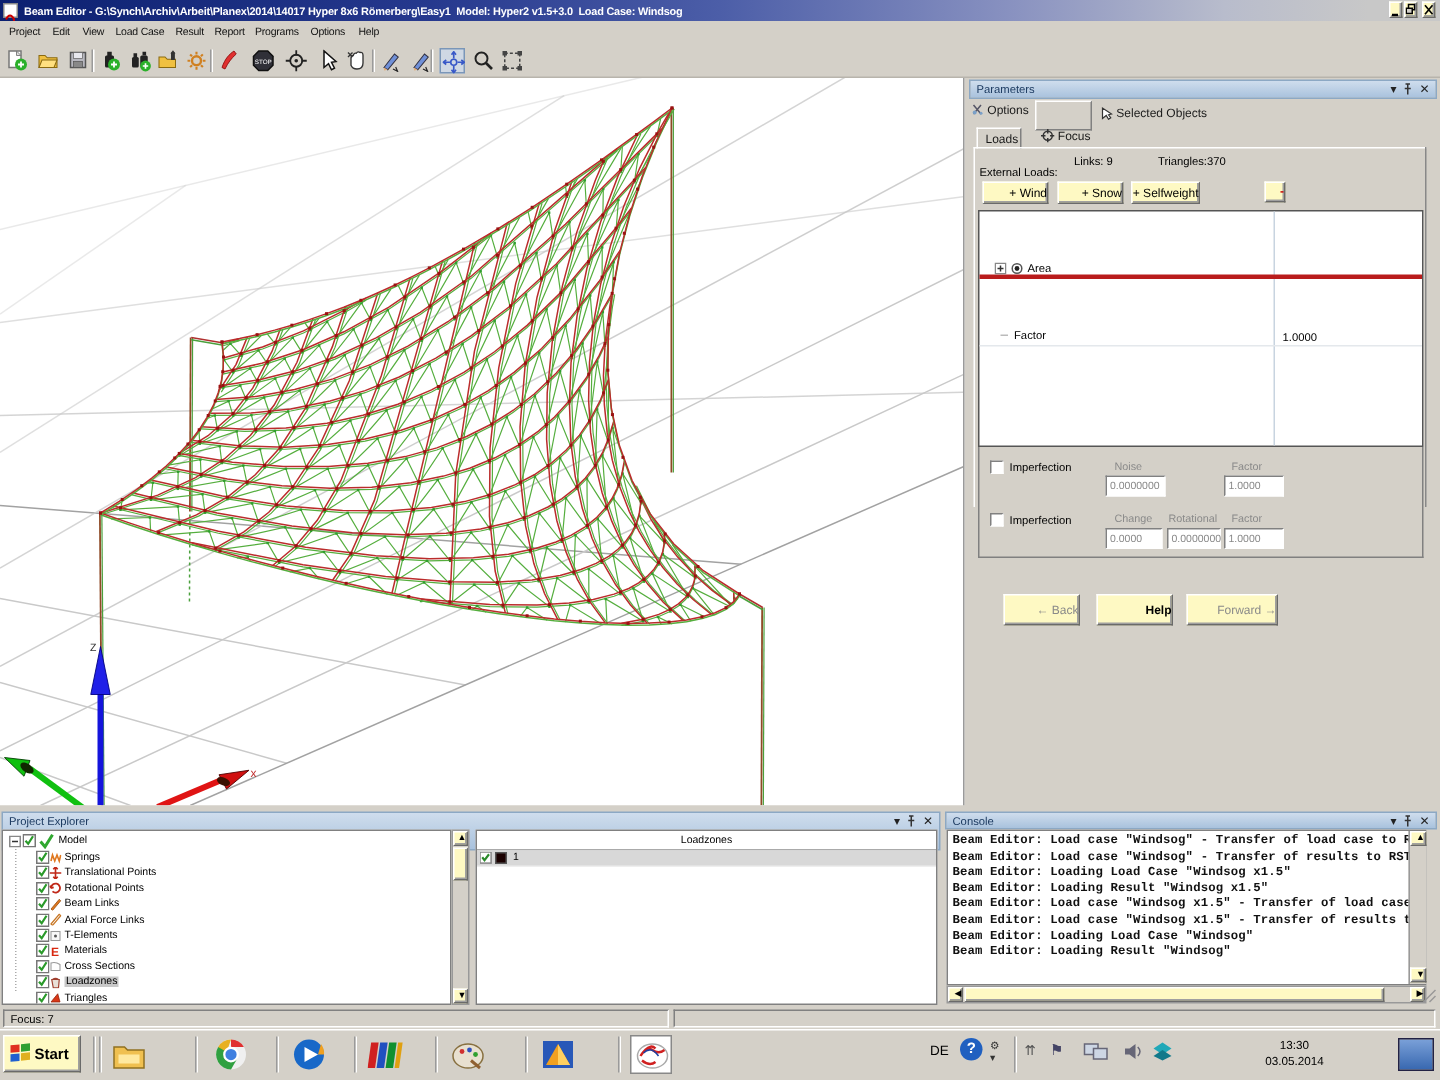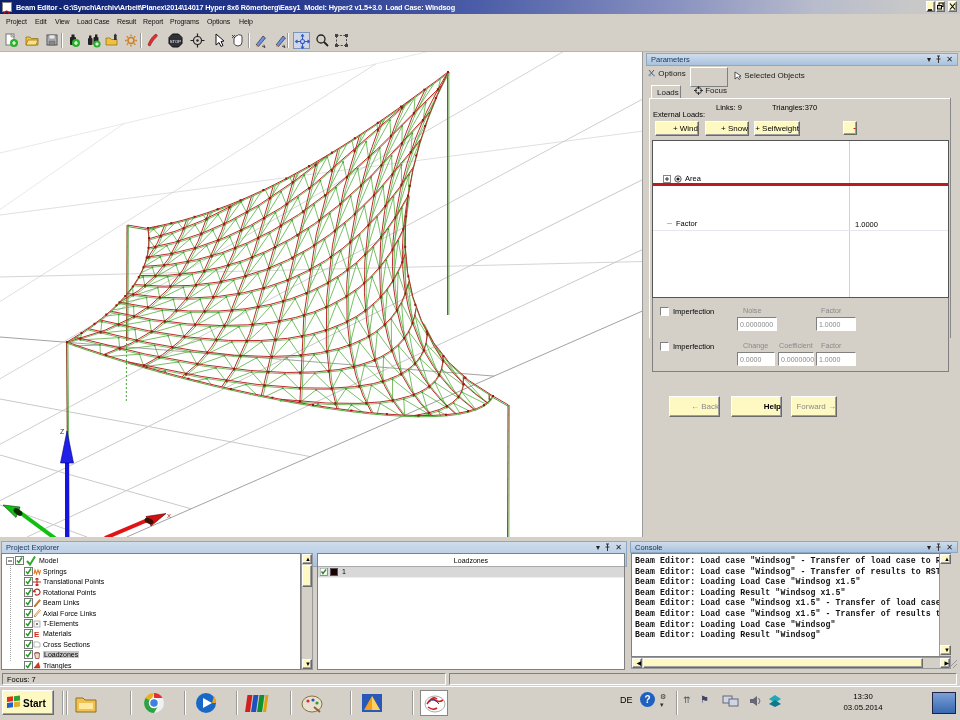--- a/index.html
+++ b/index.html
@@ -957,29 +957,29 @@
  <div class="abs" style="left:8px;top:246px;width:297px;height:74px;background:#d4d0c8;border:1px solid #808080;border-top:none;">
    <div class="abs sunken" style="left:7px;top:9px;width:9px;height:9px;background:#fff;"></div>
    <span class="abs" style="left:20px;top:9px;font-size:7.5px;">Imperfection</span>
    <span class="abs" style="left:90px;top:8px;font-size:7.2px;color:#8a8a8a;">Noise</span>
    <span class="abs" style="left:168px;top:8px;font-size:7.2px;color:#8a8a8a;">Factor</span>
    <div class="abs sunken" style="left:84px;top:19px;width:40px;height:14px;background:#fff;font-size:7px;color:#888;line-height:13px;padding-left:2px;">0.0000000</div>
    <div class="abs sunken" style="left:163px;top:19px;width:40px;height:14px;background:#fff;font-size:7px;color:#888;line-height:13px;padding-left:2px;">1.0000</div>
    <div class="abs sunken" style="left:7px;top:44px;width:9px;height:9px;background:#fff;"></div>
    <span class="abs" style="left:20px;top:44px;font-size:7.5px;">Imperfection</span>
    <span class="abs" style="left:90px;top:43px;font-size:7.2px;color:#8a8a8a;">Change</span>
-   <span class="abs" style="left:126px;top:43px;font-size:7.2px;color:#8a8a8a;">Coefficient</span>
+   <span class="abs" style="left:126px;top:43px;font-size:7.2px;color:#8a8a8a;">Rotational</span>
    <span class="abs" style="left:168px;top:43px;font-size:7.2px;color:#8a8a8a;">Factor</span>
    <div class="abs sunken" style="left:84px;top:54px;width:38px;height:14px;background:#fff;font-size:7px;color:#888;line-height:13px;padding-left:2px;">0.0000</div>
    <div class="abs sunken" style="left:125px;top:54px;width:36px;height:14px;background:#fff;font-size:7px;color:#888;line-height:13px;padding-left:2px;">0.0000000</div>
    <div class="abs sunken" style="left:163px;top:54px;width:40px;height:14px;background:#fff;font-size:7px;color:#888;line-height:13px;padding-left:2px;">1.0000</div>
  </div>
  <div class="abs btn" style="left:25px;top:344px;width:51px;height:21px;line-height:20px;color:#8a8a8a;">← Back</div>
  <div class="abs btn" style="left:87px;top:344px;width:51px;height:21px;line-height:20px;font-weight:bold;">Help</div>
- <div class="abs btn" style="left:147px;top:344px;width:46px;height:21px;line-height:20px;color:#8a8a8a;">Forward →</div>
+ <div class="abs btn" style="left:147px;top:344px;width:61px;height:21px;line-height:20px;color:#8a8a8a;">Forward →</div>
 </div>
 
 <div class="abs" style="left:0;top:537px;width:960px;height:135px;background:#d4d0c8;">
 
  <div class="phead abs" style="left:1px;top:4px;width:626px;height:26px;">Project Explorer
    <span class="phbtn" style="right:26px;">▾</span><span class="phbtn" style="right:15px;"><svg width="8" height="9" style="display:inline-block">
           <path d="M3 1 h3 M4.5 1 v3 M2.5 4 h4 M4.5 4 v4" stroke="#333" fill="none"></path>
         </svg></span><span class="phbtn" style="right:4px;">✕</span>
  </div>
  <div class="phead abs" style="left:630px;top:4px;width:328px;height:12px;">Console

